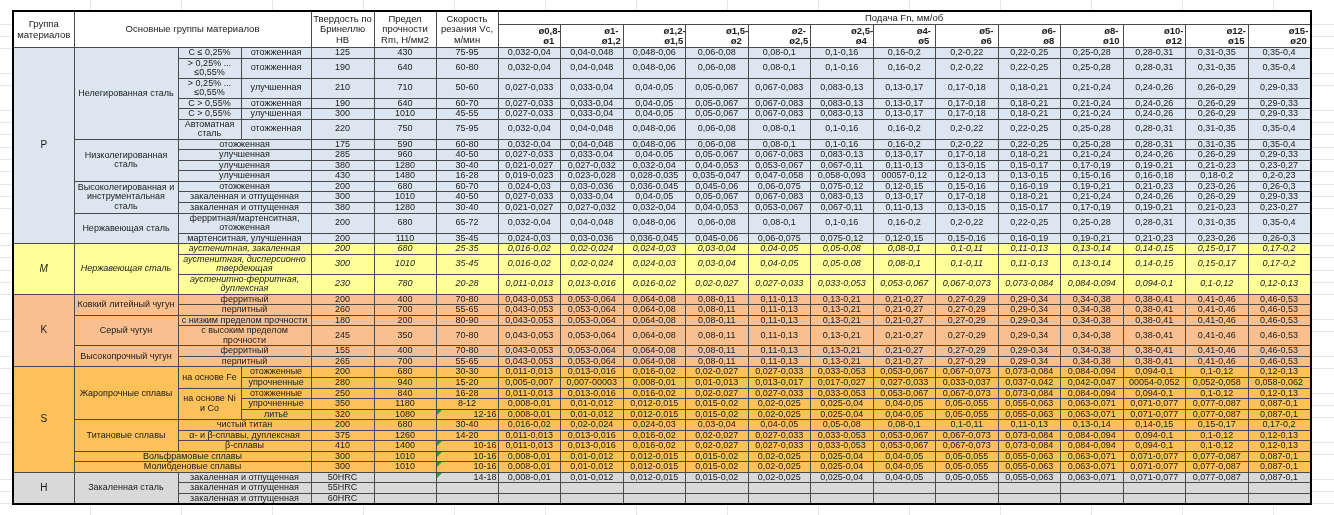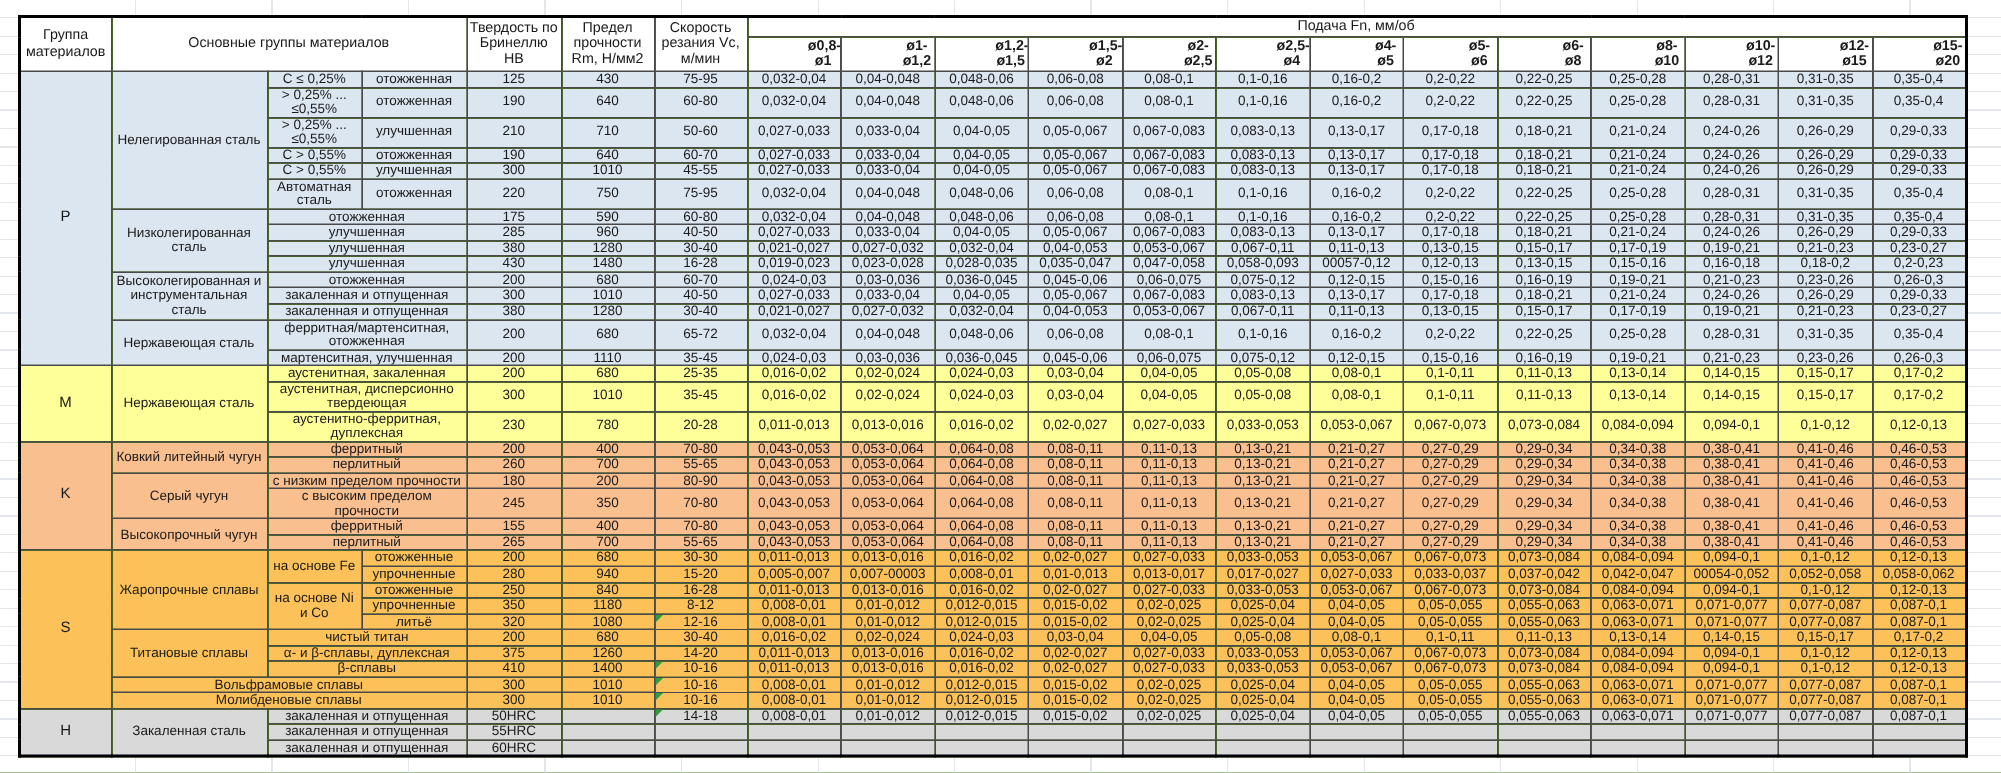--- a/index.html
+++ b/index.html
@@ -7,42 +7,42 @@
     width:1334px;height:515px;position:relative;overflow:hidden;
     font-family:"Liberation Sans",sans-serif;
     background:
       repeating-linear-gradient(to bottom, transparent 0, transparent 11.5px, #e3e6ea 11.5px, #e3e6ea 12.3px),
       repeating-linear-gradient(to right, transparent 0, transparent 90px, #e3e6ea 90px, #e3e6ea 91px),
       #fff;
   }
   table{
     position:absolute;left:12px;top:10px;width:1298px;height:493px;
     border-collapse:collapse;table-layout:fixed;
-    border:2px solid #000;background:#4d7c0f;
+    border:2px solid #000;background:#0369a1;
   }
   td,th{
     border:1px solid #4a4a4a;
     text-align:center;vertical-align:middle;
     padding:0 1px;overflow:hidden;white-space:nowrap;
     font-size:9px;line-height:1.06;color:#1a1a1a;font-weight:normal;
   }
   thead th{background:#ffffff;font-size:9.5px;white-space:normal;line-height:1.1;}
   thead tr.hdr-top th{height:12px;}
   thead tr.dia th{font-weight:bold;height:22px;padding-left:40px;}
   thead{border-bottom:1px solid #000;}
   .wrap{white-space:normal;}
   .letter{font-size:10px;}
   .num{font-size:9px;}
-  td.mark{position:relative;}
+  td.mark{position:relative;text-align:right;}
   td.mark::before{
     content:"";position:absolute;left:0;top:0;width:0;height:0;
     border-top:5px solid #2f9e41;border-right:5px solid transparent;
   }
   tr.g-P > td{background:#dce6f1;}
-  tr.g-M > td{background:#ffff99;}
+  tr.g-M > td{background:#ffff99;font-style:italic;}
   tr.g-K > td{background:#fabf8f;}
   tr.g-S > td{background:#fcc158;}
   tr.g-H > td{background:#d9d9d9;}
 </style>
 </head>
 <body>
 
 <div class="canvas">
   <table id="grid">
     <colgroup>

